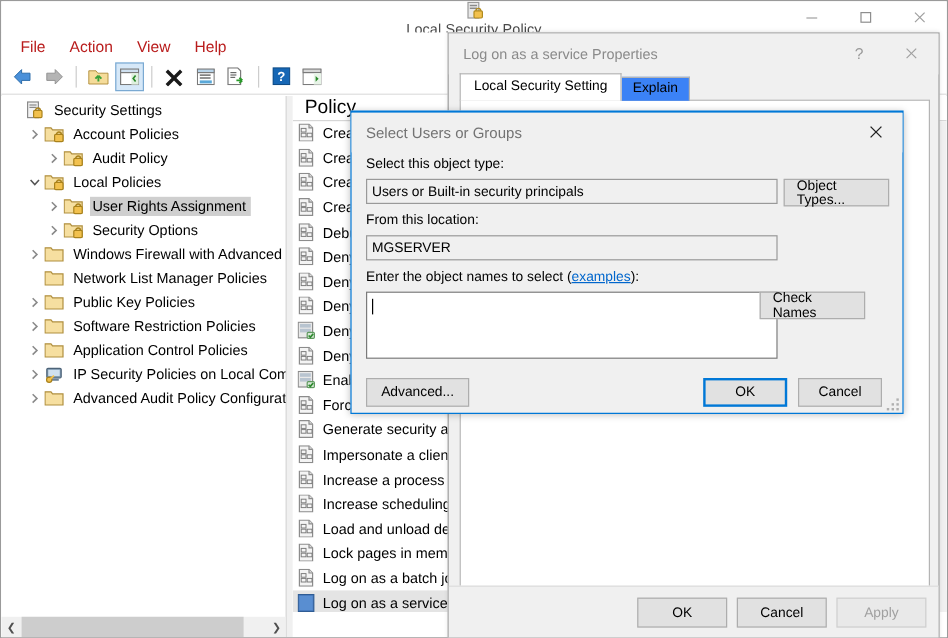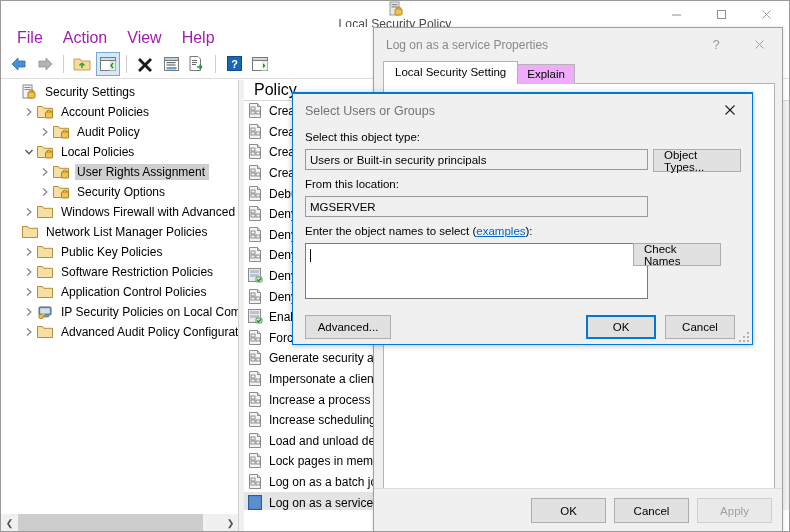--- a/index.html
+++ b/index.html
@@ -36,21 +36,21 @@
   }
   .wc { width: 45px; height: 26px; display: flex; align-items: center; justify-content: center; }
   .wc svg { display: block; }
 
   
   .menubar {
     position: absolute; left: 0; top: 26px; width: 788px; height: 22px;
     background: #ffffff; display: flex; align-items: center; padding-left: 6px;
   }
   .menu-item {
-    font-size: 16px; color: #a21caf; padding: 2px 10px; cursor: default;
+    font-size: 13px; color: #b91c1c; padding: 2px 10px; cursor: default;
   }
 
   
   .toolbar {
     position: absolute; left: 0; top: 48px; width: 788px; height: 30px;
     background: #ffffff; border-bottom: 1px solid #dedede;
     display: flex; align-items: center; padding-left: 5px;
   }
   .tb-btn {
     width: 24px; height: 24px; margin: 0 1px;
@@ -165,21 +165,21 @@
   .propdlg-close {
     position: absolute; right: 0; top: 0; width: 46px; height: 32px;
     display:flex; align-items:center; justify-content:center;
   }
   .tabstrip {
     position: absolute; left: 9px; top: 34px; width: 392px; height: 22px;
     display: flex; align-items: flex-end;
   }
   .tab {
     font-size: 11.5px; color: #000; padding: 3px 9px 4px 9px;
-    border: 1px solid #b4b4b4; border-bottom: none; background: #f0abfc;
+    border: 1px solid #b4b4b4; border-bottom: none; background: #3b82f6;
     margin-right: -1px; position: relative; z-index: 1;
   }
   .tab.active {
     background: #ffffff; padding: 4px 11px 6px 11px; z-index: 3;
   }
   .tabpanel {
     position: absolute; left: 9px; top: 55px; width: 392px; height: 413px;
     background: #ffffff; border: 1px solid #b4b4b4;
   }
   .addremove {
@@ -434,21 +434,21 @@
             <span class="tw">
               <svg width="10" height="10" viewBox="0 0 10 10">
                 <path d="M3.2 1.5 L6.8 5 L3.2 8.5" fill="none" stroke="#8a8a8a" stroke-width="1.3"></path>
               </svg>
             </span>
             <span class="tree-ico"><svg width="17" height="16" viewBox="0 0 17 16">
                 <path d="M0.5 2.5 h5 l1.3 1.8 H15.5 V13.5 H0.5 Z" fill="#f6dfa0" stroke="#b08f3e"></path>
               </svg></span>
             <span class="tree-label">Windows Firewall with Advanced Security</span>
           </div>
-          <div class="tree-row" style="padding-left: 5px;">
+          <div class="tree-row" style="padding-left: 20px;">
             <span class="tw"></span>
             <span class="tree-ico"><svg width="17" height="16" viewBox="0 0 17 16">
                 <path d="M0.5 2.5 h5 l1.3 1.8 H15.5 V13.5 H0.5 Z" fill="#f6dfa0" stroke="#b08f3e"></path>
               </svg></span>
             <span class="tree-label">Network List Manager Policies</span>
           </div>
           <div class="tree-row" style="padding-left: 20px;">
             <span class="tw">
               <svg width="10" height="10" viewBox="0 0 10 10">
                 <path d="M3.2 1.5 L6.8 5 L3.2 8.5" fill="none" stroke="#8a8a8a" stroke-width="1.3"></path>

